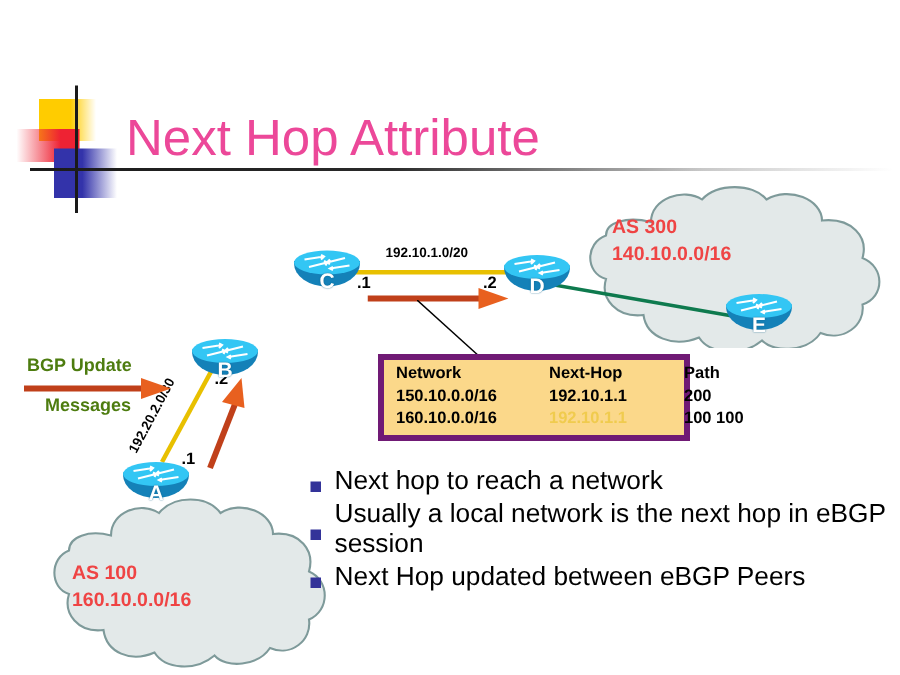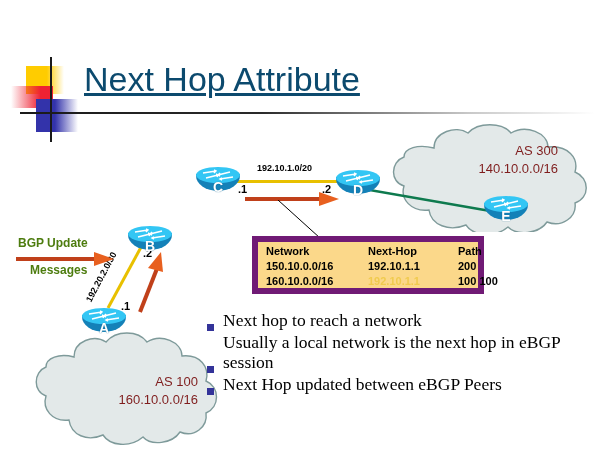--- a/index.html
+++ b/index.html
@@ -31,37 +31,36 @@
   .deco-vline {
     left: 50px; top: 57px; width: 2px; height: 85px;
     background: #1a1a1a;
   }
   .deco-hline {
     left: 20px; top: 112px; width: 575px; height: 2px;
     background: linear-gradient(to right, #1a1a1a 0%, #2a2a2a 42%, #c8c8c8 78%, rgba(255,255,255,0) 100%);
   }
   .slide-title {
     position: absolute;
-    left: 84px; top: 60px;
+    left: 84px; top: 73px;
     font-size: 34px;
-    color: #0c4a6e;
+    color: #ec4899;
     letter-spacing: 0px;
     white-space: nowrap;
-    text-decoration: underline;
   }
 
   
   .cloud { position: absolute; }
   .cloud svg { display: block; }
   .cloud-label {
     position: absolute;
-    text-align: right;
+    text-align: left;
     font-size: 13px;
-    font-weight: normal;
-    color: #7f1d1d;
+    font-weight: bold;
+    color: #ef4444;
     white-space: nowrap;
     line-height: 1.35;
   }
 
   
   .router { position: absolute; width: 44px; height: 30px; }
   .router .body {
     position: absolute; left: 0; top: 7px;
     width: 44px; height: 17px;
     background: #1481b8;
@@ -105,23 +104,23 @@
   .bgp-cap {
     position: absolute;
     font-size: 12px; font-weight: bold; color: #4d7c0f;
     white-space: nowrap;
   }
 
   
   #bgp-table {
     position: absolute;
     left: 252px; top: 236px;
-    width: 232px; height: 58px;
+    width: 208px; height: 58px;
     background: #fbd88a;
-    border: 6px solid #701a75;
+    border: 4px solid #701a75;
     box-sizing: border-box;
     padding: 3px 0 0 8px;
   }
   #bgp-table table { border-collapse: collapse; }
   #bgp-table th, #bgp-table td {
     text-align: left;
     font-size: 11px;
     font-weight: bold;
     color: #000000;
     padding: 0 10px 1px 0;
@@ -133,23 +132,22 @@
   .col-nh  { min-width: 80px; margin-left: 22px; }
 
   
   #bullets {
     position: absolute;
     left: 207px; top: 310px;
     width: 390px;
   }
   .bullet-row {
     display: flex;
-    align-items: flex-end;
+    align-items: center;
     margin-bottom: 1px;
-    font-family: Liberation Serif, serif;
   }
   .bullet-mark {
     width: 7px; height: 7px;
     background: #333399;
     margin: 9px 9px 0 0;
     flex: 0 0 auto;
   }
   .bullet-text {
     font-size: 17.5px;
     color: #000000;

